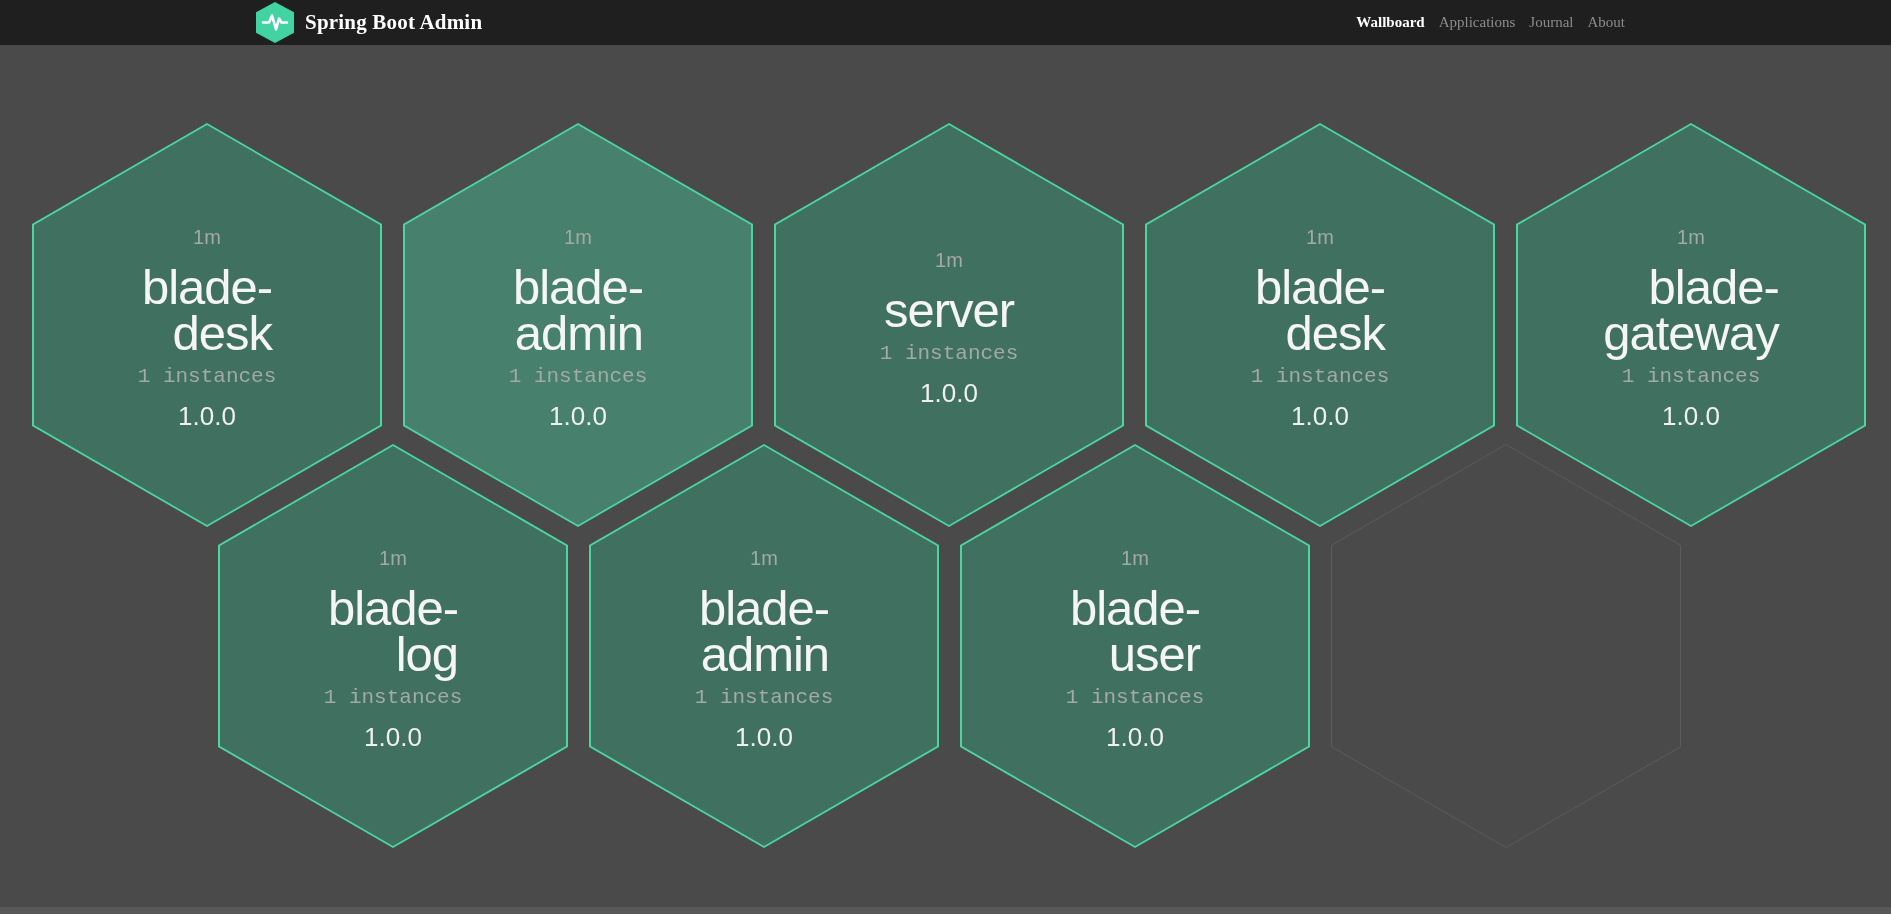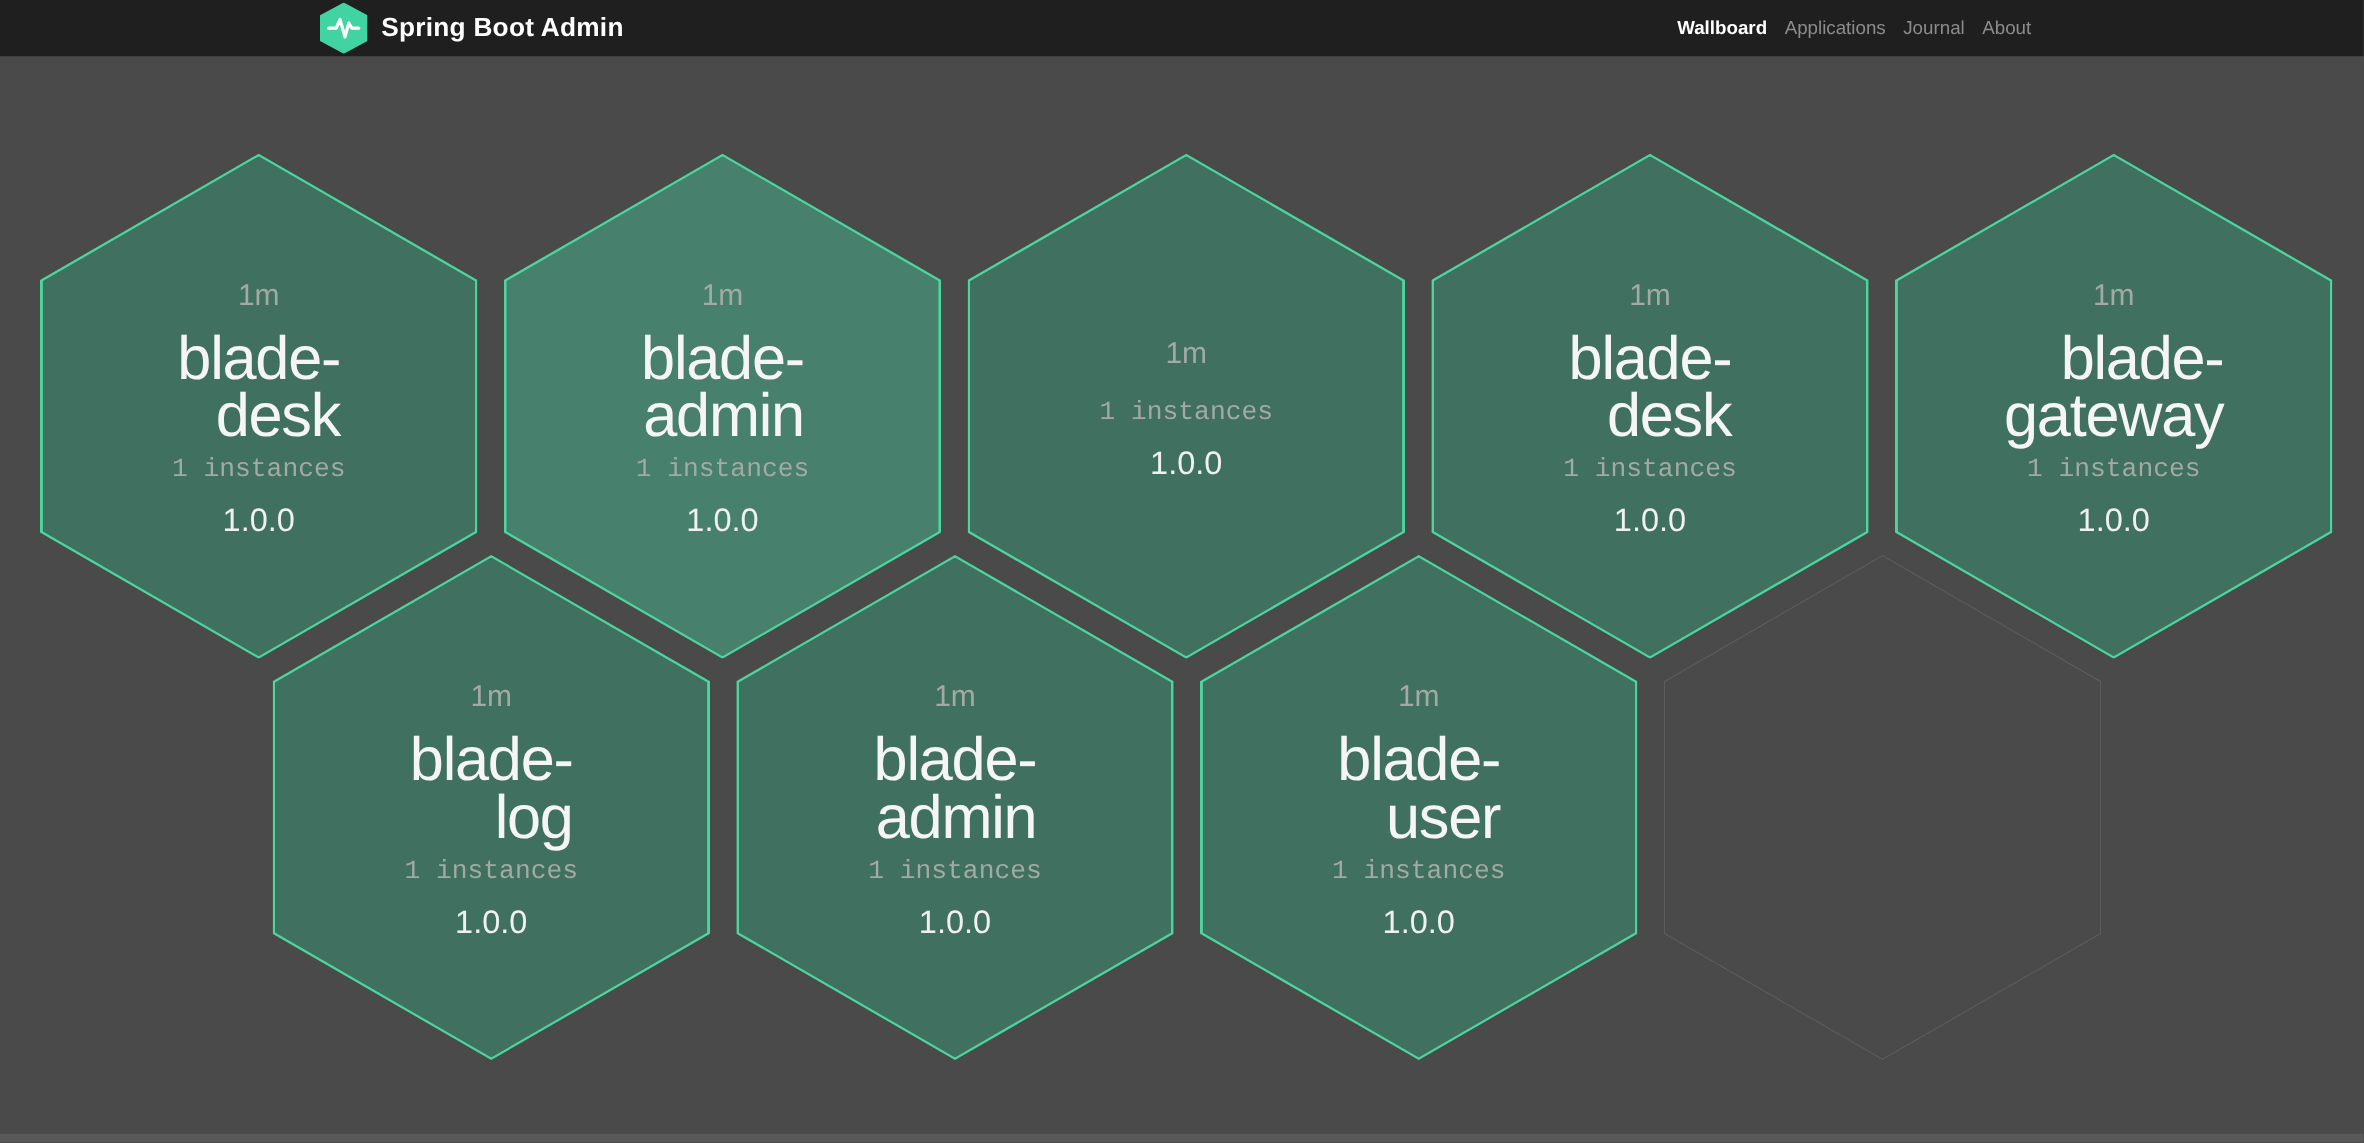--- a/index.html
+++ b/index.html
@@ -25,20 +25,21 @@
   }
 
   
   .header{
     height:45px;
     background:var(--header-bg);
     display:flex;
     align-items:center;
     position:relative;
     z-index:5;
+    font-family:Liberation Serif, serif;
   }
   .brand{
     margin-left:256px;
     display:flex;
     align-items:center;
     gap:11px;
     cursor:pointer;
   }
   .brand-title{
     color:#ffffff;
@@ -98,21 +99,21 @@
     padding-top:4px;
   }
   .hex-fill.highlight{
     background:var(--hex-fill-hl);
   }
   .hex.empty{cursor:default;}
   .hex.empty .hex-border{background:var(--empty-outline);}
   .hex.empty .hex-fill{inset:1px;background:var(--page-bg);}
 
   .uptime{
-    font-size:24px;
+    font-size:20px;
     line-height:30px;
     color:var(--text-muted);
   }
   .app-name{
     margin-top:12px;
     font-size:49px;
     line-height:46px;
     letter-spacing:-1px;
     color:var(--text-primary);
     white-space:nowrap;
@@ -186,20 +187,21 @@
           <div class="instances">1 instances</div>
           <div class="version">1.0.0</div>
         </div>
       </div>
     </div>
     <div class="hex" style="left: 774px; top: 78px;">
       <div class="hex-shape hex-border">
         <div class="hex-shape hex-fill">
           <div class="uptime">1m</div>
           <div class="app-name">
+            <div>server</div>
           </div>
           <div class="instances">1 instances</div>
           <div class="version">1.0.0</div>
         </div>
       </div>
     </div>
     <div class="hex" style="left: 1145px; top: 78px;">
       <div class="hex-shape hex-border">
         <div class="hex-shape hex-fill">
           <div class="uptime">1m</div>

